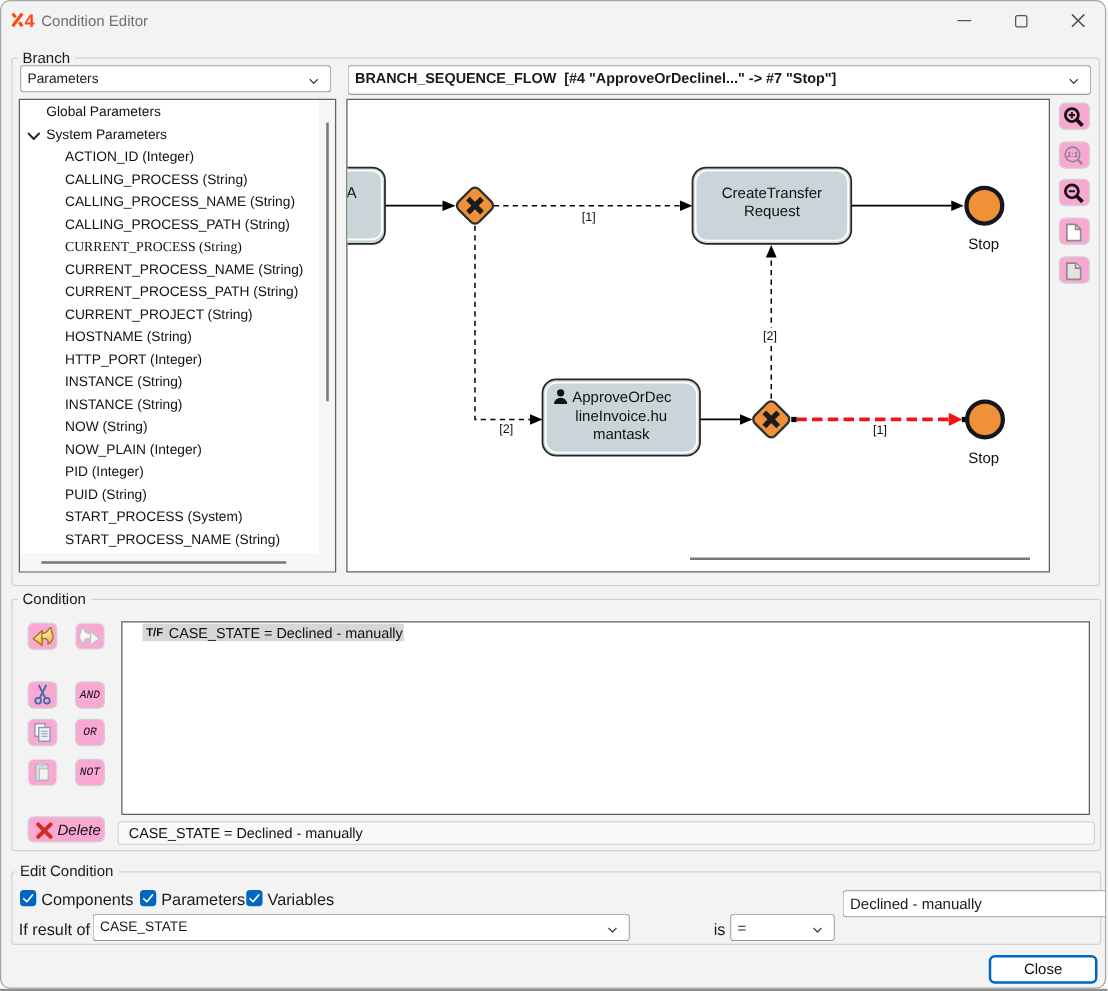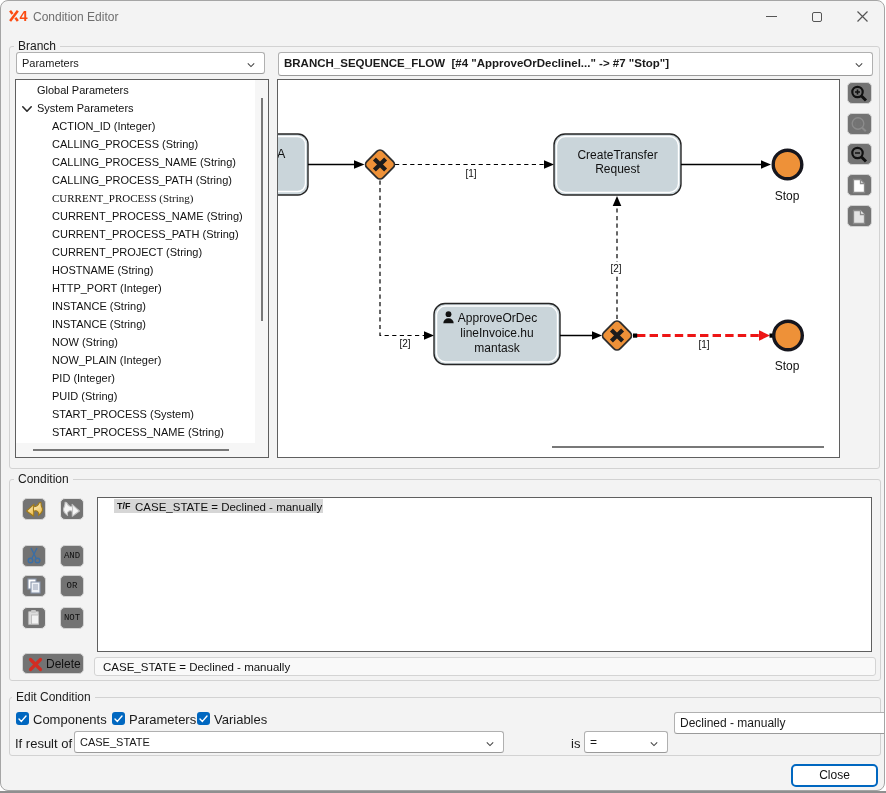--- a/index.html
+++ b/index.html
@@ -6,21 +6,21 @@
 html,body { width:886px; height:793px; background:#ffffff; font-family:"Liberation Sans", sans-serif; }
 .win { position:absolute; left:0; top:0; width:885px; height:791px; background:#f3f3f3;
   border:1px solid #a5a5a5; border-radius:8px; overflow:hidden; }
 .abs { position:absolute; }
 .fs { position:absolute; border:1px solid #d2d2d2; border-radius:3px; }
 .legend { position:absolute; background:#f3f3f3; font-size:12px; color:#1a1a1a; padding:0 4px; white-space:nowrap; }
 .combo { position:absolute; background:#fff; border:1px solid #b0b0b0; border-bottom-color:#9a9a9a; border-radius:3px; font-size:12px; color:#1a1a1a; }
 .combo .ct { position:absolute; left:5px; top:0; line-height:20px; white-space:nowrap; }
 .chev { position:absolute; right:9px; top:8px; width:8px; height:8px; }
 .sunk { position:absolute; background:#fff; border:1px solid #5f5f5f; }
-.btn { position:absolute; background:#737373; border:1px solid #d2d2d2; border-radius:5px; }
+.btn { position:absolute; background:#f9a8d4; border:1px solid #d2d2d2; border-radius:5px;font-style:italic; }
 .treerow { position:absolute; font-size:11px; color:#111; white-space:nowrap; }
 .ck { position:absolute; width:13px; height:13px; background:#0067c0; border-radius:3px; }
 .cklab { position:absolute; font-size:13px; color:#1a1a1a; white-space:nowrap; }
 </style>
 </head>
 <body>
 <div class="win">
 
   <svg class="abs" style="left:8px;top:9px;" width="27" height="12" viewBox="0 0 27 12">
     <line x1="1.1" y1="0.8" x2="3.5" y2="3.9" stroke="#fb4b12" stroke-width="2.5"></line>

